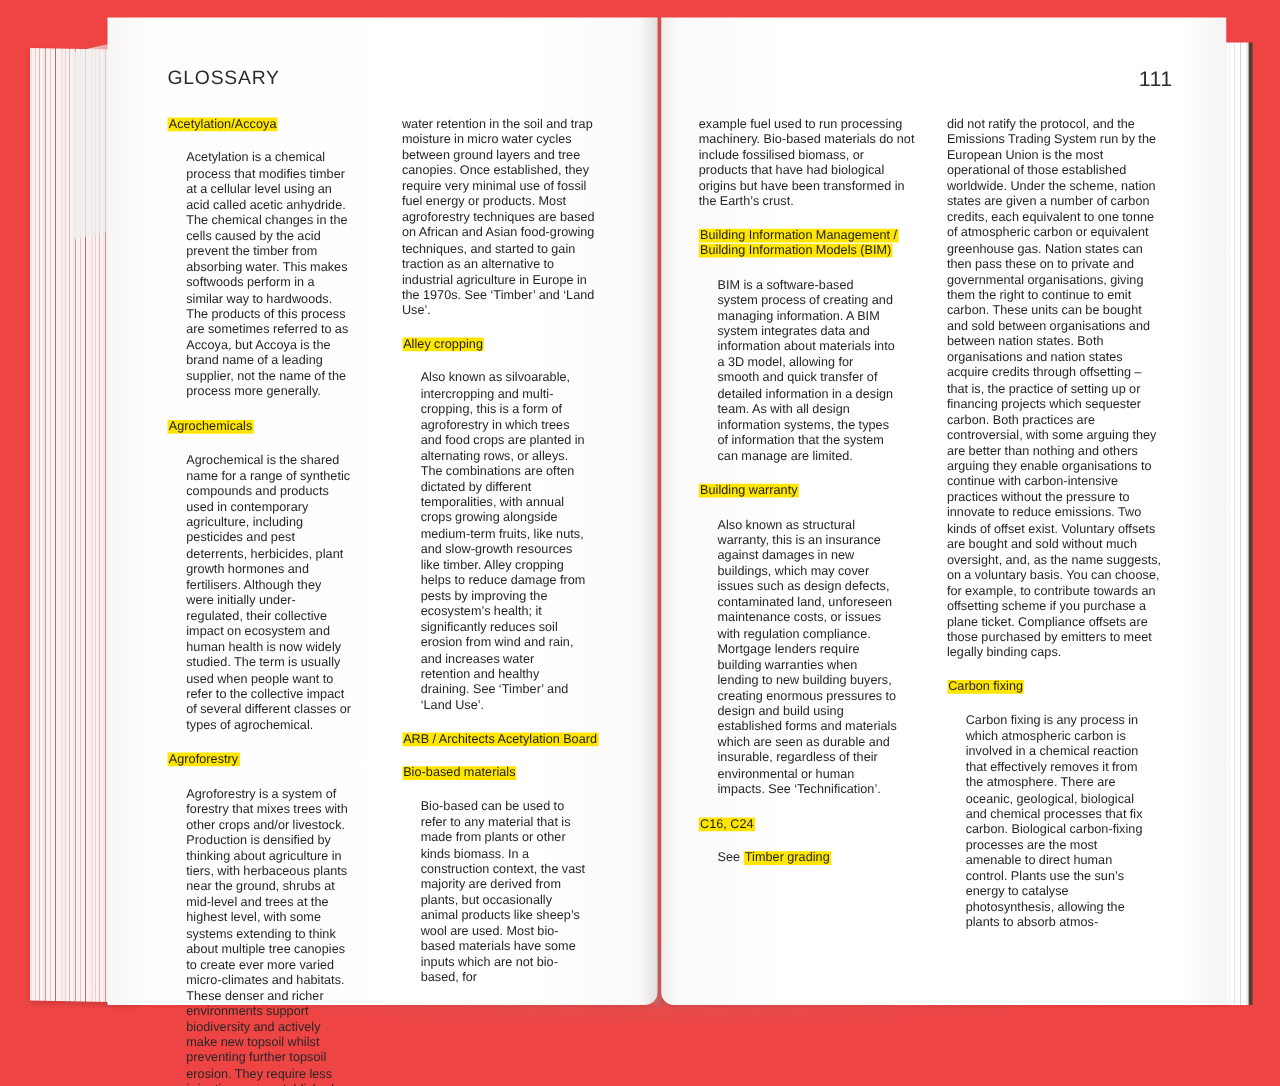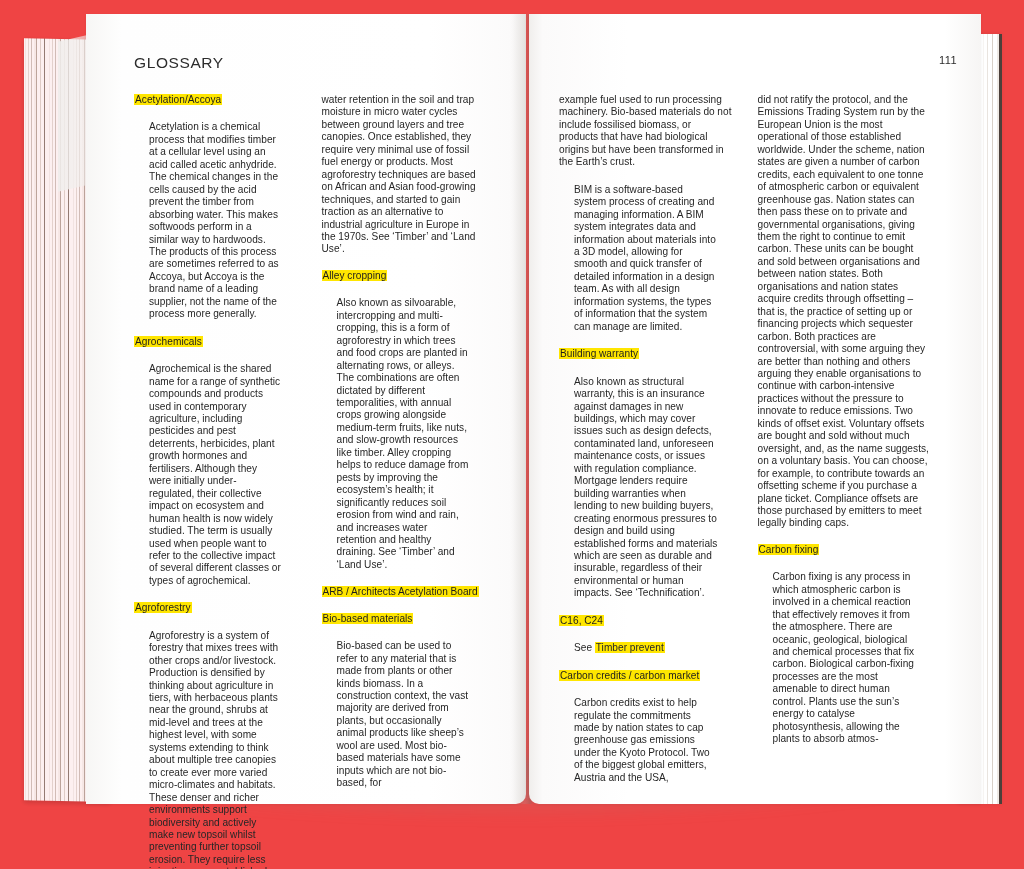--- a/index.html
+++ b/index.html
@@ -127,22 +127,22 @@
     position:absolute;
     top:40px;
     font-size:15.5px;
     letter-spacing:.6px;
     color:#2c2c2c;
     font-weight:400;
   }
   .header-left{left:48px;}
   .folio{
     position:absolute;
-    top:40px;right:24px;
-    font-size:11px;
+    top:40px;right:43px;
+    font-size:17px;
     color:#2c2c2c;
     letter-spacing:.4px;
   }
 
   .cols{
     position:absolute;
     top:80px;
     display:flex;
     gap:25px;
   }
@@ -242,37 +242,34 @@
     <div class="page page-right">
       <div class="folio">111</div>
 
       <div class="cols">
 
         <div class="col">
 
           <div class="cont">example fuel used to run processing machinery. Bio-based materials do not include fossilised biomass, or products that have had biological origins but have been transformed in the Earth’s crust.</div>
 
           <div class="entry">
+            <span class="term">Building Information Management / Building Information Models (BIM)</span>
             <span class="body">BIM is a software-based system process of creating and managing information. A BIM system integrates data and information about materials into a 3D model, allowing for smooth and quick transfer of detailed information in a design team. As with all design information systems, the types of information that the system can manage are limited.</span>
           </div>
 
           <div class="entry">
             <span class="term">Building warranty</span>
             <span class="body">Also known as structural warranty, this is an insurance against damages in new buildings, which may cover issues such as design defects, contaminated land, unforeseen maintenance costs, or issues with regulation compliance. Mortgage lenders require building warranties when lending to new building buyers, creating enormous pressures to design and build using established forms and materials which are seen as durable and insurable, regardless of their environmental or human impacts. See ‘Technification’.</span>
           </div>
 
           <div class="entry">
             <span class="term">C16, C24</span>
-            <span class="body"><span>See </span><span class="hl">Timber prevent</span></span>
-          </div>
-
-          <div class="entry">
-            <span class="term">Carbon credits / carbon market</span>
-            <span class="body">Carbon credits exist to help regulate the commitments made by nation states to cap greenhouse gas emissions under the Kyoto Protocol. Two of the biggest global emitters, Austria and the USA,</span>
-          </div>
+            <span class="body"><span>See </span><span class="hl">Timber grading</span></span>
+          </div>
+
 
         </div>
 
         <div class="col">
 
           <div class="cont">did not ratify the protocol, and the Emissions Trading System run by the European Union is the most operational of those established worldwide. Under the scheme, nation states are given a number of carbon credits, each equivalent to one tonne of atmospheric carbon or equivalent greenhouse gas. Nation states can then pass these on to private and governmental organisations, giving them the right to continue to emit carbon. These units can be bought and sold between organisations and between nation states. Both organisations and nation states acquire credits through offsetting – that is, the practice of setting up or financing projects which sequester carbon. Both practices are controversial, with some arguing they are better than nothing and others arguing they enable organisations to continue with carbon-intensive practices without the pressure to innovate to reduce emissions. Two kinds of offset exist. Voluntary offsets are bought and sold without much oversight, and, as the name suggests, on a voluntary basis. You can choose, for example, to contribute towards an offsetting scheme if you purchase a plane ticket. Compliance offsets are those purchased by emitters to meet legally binding caps.</div>
 
           <div class="entry">
             <span class="term">Carbon fixing</span>
             <span class="body">Carbon fixing is any process in which atmospheric carbon is involved in a chemical reaction that effectively removes it from the atmosphere. There are oceanic, geological, biological and chemical processes that fix carbon. Biological carbon-fixing processes are the most amenable to direct human control. Plants use the sun’s energy to catalyse photosynthesis, allowing the plants to absorb atmos-</span>

